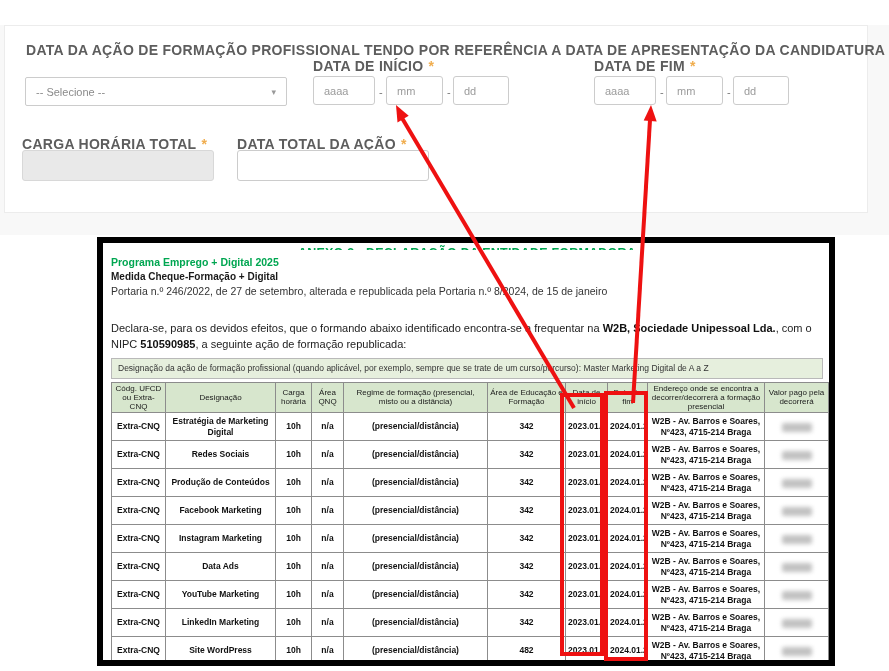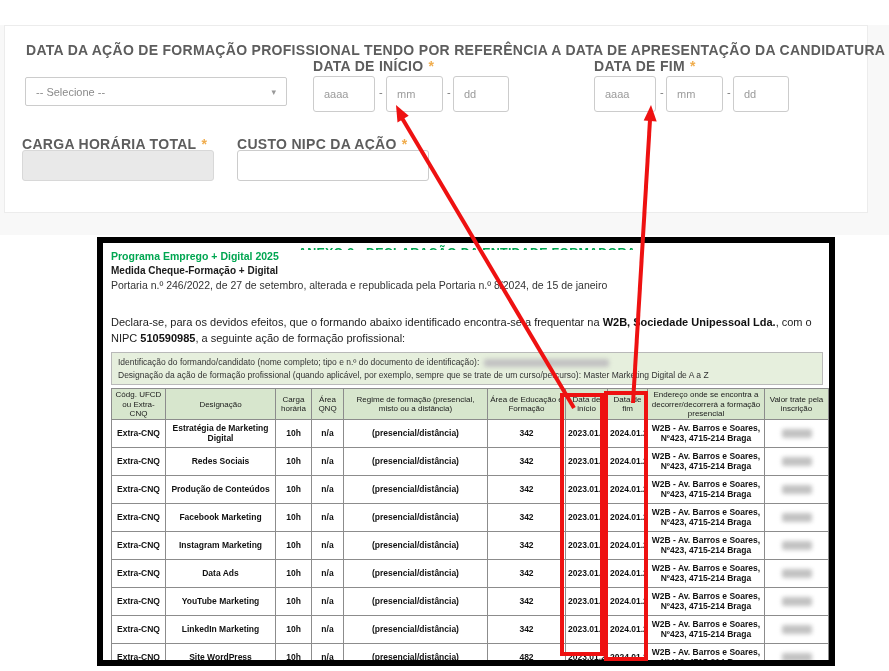--- a/index.html
+++ b/index.html
@@ -21,21 +21,21 @@
   }
   .req{color:#f0ad4e;margin-left:5px;font-weight:bold;}
   .select-box{
     position:absolute;left:25px;top:77px;width:262px;height:29px;
     border:1px solid #cccccc;border-radius:2px;background:#fff;
     box-sizing:border-box;display:flex;align-items:center;
     padding:0 10px;font-size:11px;color:#8a8a8a;cursor:pointer;
   }
   .select-box .caret{margin-left:auto;color:#999;font-size:9px;}
   .date-input{
-    position:absolute;top:76px;height:36px;border:1px solid #cccccc;border-radius:3px;
+    position:absolute;top:76px;height:29px;border:1px solid #cccccc;border-radius:3px;
     box-sizing:border-box;font-size:11px;color:#555;padding:0 17px 0 10px;background:#fff;
     font-family:"Liberation Sans", sans-serif;outline:none;
   }
   .date-input::placeholder{color:#9b9b9b;opacity:1;}
   .dash{position:absolute;top:86px;font-size:11px;color:#777;}
   .text-input{
     position:absolute;top:150px;height:31px;width:192px;border:1px solid #cccccc;
     border-radius:3px;box-sizing:border-box;background:#fff;font-size:12px;color:#444;
     padding:0 8px;font-family:"Liberation Sans", sans-serif;outline:none;
   }
@@ -47,21 +47,21 @@
     font-family:"Liberation Sans", sans-serif;
   }
   .doc-inner{position:absolute;left:8px;top:0;right:6px;}
   .doc-title-clip{
     position:relative;height:7px;overflow:hidden;text-align:center;
   }
   .doc-title-clip span{
     display:inline-block;margin-top:-10px;color:#00a651;font-weight:bold;
     font-size:12.5px;text-decoration:underline;letter-spacing:.2px;white-space:nowrap;
   }
-  .doc-program{color:#00a651;font-weight:bold;font-size:10.5px;}
+  .doc-program{margin-top:6px;color:#00a651;font-weight:bold;font-size:10.5px;}
   .doc-medida{margin-top:3px;color:#1a1a1a;font-weight:bold;font-size:10px;}
   .doc-portaria{margin-top:3px;color:#333;font-size:10.5px;}
   .doc-declaration{margin-top:24px;color:#222;font-size:11px;line-height:1.45;}
   .doc-declaration b{color:#111;}
   .info-box{
     margin-top:5px;background:#e6efdd;border:1px solid #b9b9b9;
     padding:3px 6px;font-size:8.5px;color:#333;line-height:1.5;
   }
   .blob{
     display:inline-block;background:#c2c2c2;border-radius:2px;filter:blur(2px);
@@ -121,39 +121,36 @@
 <input class="date-input" style="left: 666px; width: 57px;" placeholder="mm">
 <span class="dash" style="left:727px;">-</span>
 <input class="date-input" style="left: 733px; width: 56px;" placeholder="dd">
 
 <div class="form-label" style="left:22px;top:136px;">
   <span>CARGA HORÁRIA TOTAL</span><span class="req">*</span>
 </div>
 <input class="text-input disabled" style="left: 22px;" disabled="" value="">
 
 <div class="form-label" style="left:237px;top:136px;">
-  <span>CUSTO NIPC DA AÇÃO</span><span class="req">*</span>
+  <span>DATA TOTAL DA AÇÃO</span><span class="req">*</span>
 </div>
 <input class="text-input" style="left: 237px;" value="">
 
 <div class="doc">
   <div class="doc-inner">
     <div class="doc-title-clip">
       <span>ANEXO 3 - DECLARAÇÃO DA ENTIDADE FORMADORA</span>
     </div>
     <div class="doc-program">Programa Emprego + Digital 2025</div>
     <div class="doc-medida">Medida Cheque-Formação + Digital</div>
     <div class="doc-portaria">Portaria n.º 246/2022, de 27 de setembro, alterada e republicada pela Portaria n.º 8/2024, de 15 de janeiro</div>
     <div class="doc-declaration">
-      <span>Declara-se, para os devidos efeitos, que o formando abaixo identificado encontra-se a frequentar na </span><b>W2B, Sociedade Unipessoal Lda.</b><span>, com o NIPC </span><b>510590985</b><span>, a seguinte ação de formação profissional:</span>
+      <span>Declara-se, para os devidos efeitos, que o formando abaixo identificado encontra-se a frequentar na </span><b>W2B, Sociedade Unipessoal Lda.</b><span>, com o NIPC </span><b>510590985</b><span>, a seguinte ação de formação republicada:</span>
     </div>
     <div class="info-box">
-      <div>
-        <span>Identificação do formando/candidato (nome completo; tipo e n.º do documento de identificação):</span><span class="blob name"></span>
-      </div>
       <div>Designação da ação de formação profissional (quando aplicável, por exemplo, sempre que se trate de um curso/percurso): Master Marketing Digital de A a Z</div>
     </div>
     <table class="doc-table">
       <colgroup>
         <col style="width:54px">
           <col style="width:110px">
           <col style="width:36px">
           <col style="width:32px">
         <col style="width:144px">
           <col style="width:78px">
@@ -166,21 +163,21 @@
           <tr>
             <th>Códg. UFCD ou Extra-CNQ</th>
             <th>Designação</th>
             <th>Carga horária</th>
             <th>Área QNQ</th>
             <th>Regime de formação (presencial, misto ou a distância)</th>
             <th>Área de Educação e Formação</th>
             <th>Data de início</th>
             <th>Data de fim</th>
             <th>Endereço onde se encontra a decorrer/decorrerá a formação presencial</th>
-            <th>Valor trate pela inscrição</th>
+            <th>Valor pago pela decorrerá</th>
           </tr>
         </thead>
       <tbody>
           <tr>
             <td>Extra-CNQ</td>
             <td>Estratégia de Marketing Digital</td>
             <td>10h</td>
             <td>n/a</td>
             <td>(presencial/distância)</td>
             <td>342</td>

